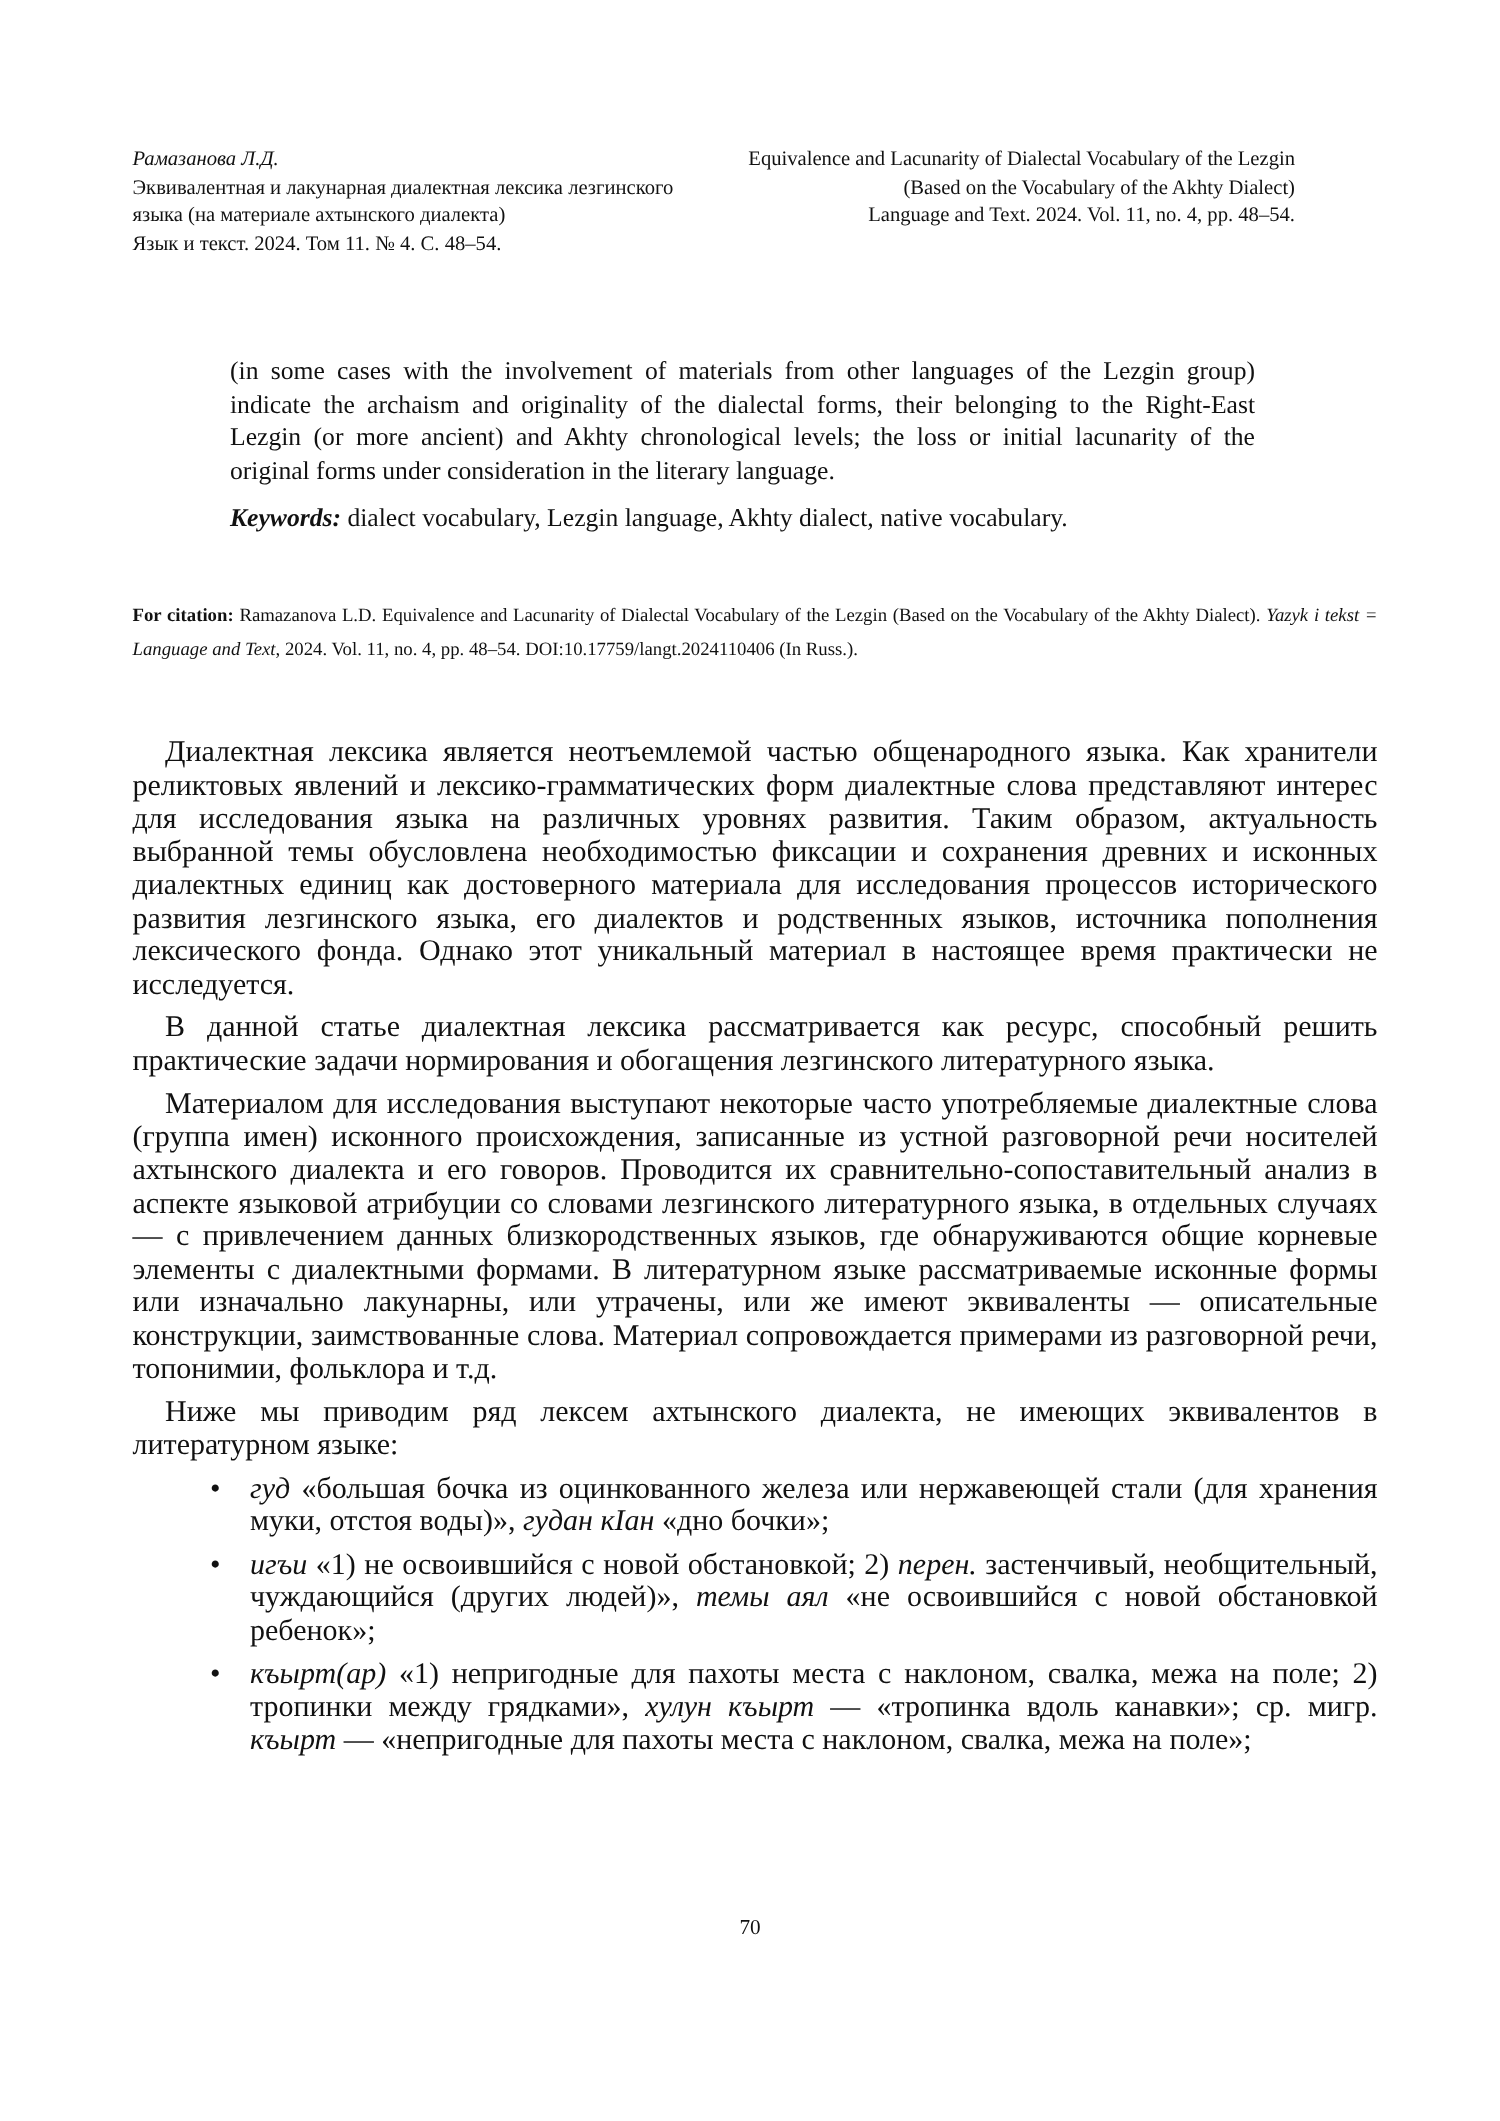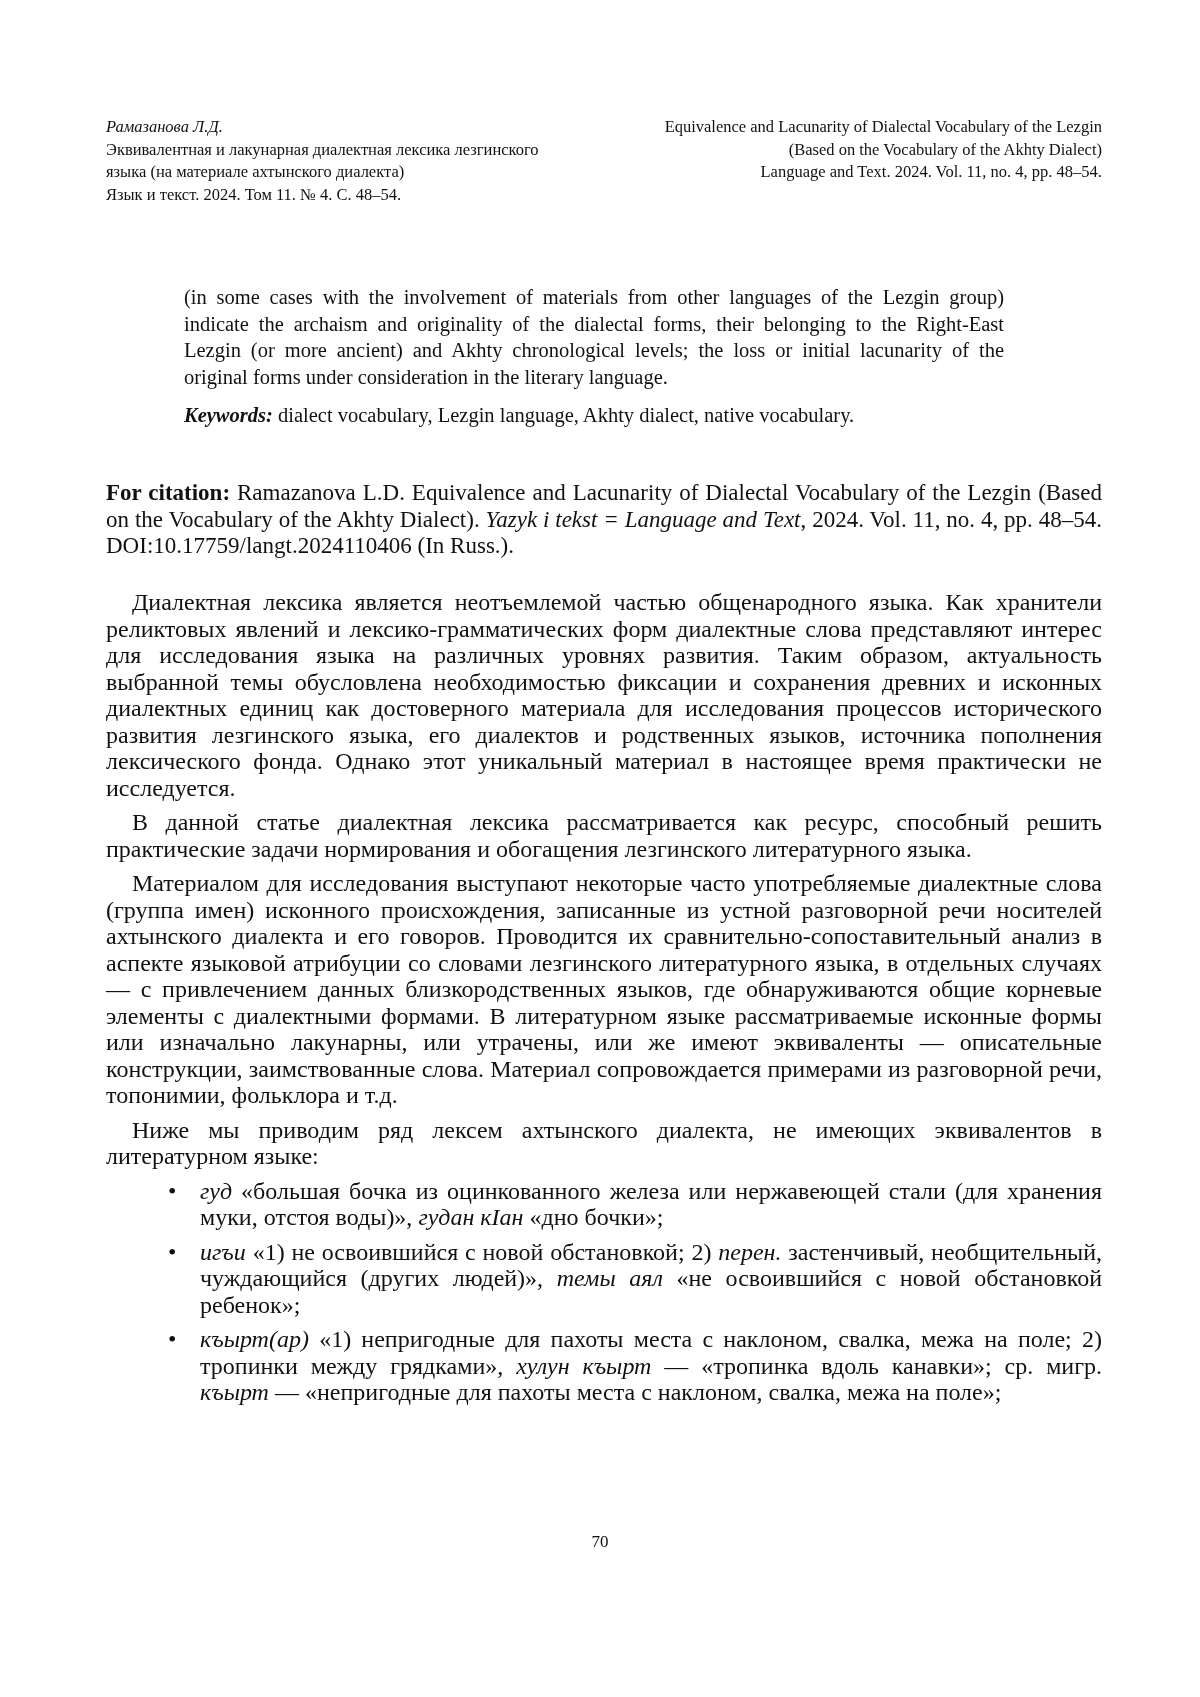--- a/index.html
+++ b/index.html
@@ -1,33 +1,33 @@
 <!DOCTYPE html>
 <html><head>
 <meta charset="utf-8">
 <style>
   html, body { margin: 0; padding: 0; background: #ffffff; }
   body { width: 1200px; height: 1697px; position: relative; overflow: hidden;
          font-family: "Liberation Serif", "DejaVu Serif", serif; color: #111; }
   .page { position: absolute; left: 0; top: 0; width: 1200px; height: 1697px; }
 
   .running-header { position: absolute; top: 116px; left: 106px; width: 996px;
-                    display: flex; justify-content: space-between; font-size: 16.5px; line-height: 22.5px; }
+                    display: flex; justify-content: flex-start; font-size: 16.5px; line-height: 22.5px; }
   .rh-left { width: 460px; text-align: left; }
   .rh-right { width: 470px; text-align: right; }
   .rh-author { font-style: italic; }
 
   .abstract { position: absolute; top: 272px; left: 172px; width: 844px;
               font-size: 20.5px; line-height: 26.5px; text-align: justify; }
   .abstract p { margin: 12px; }
   .abstract .keywords { margin-top: 12px; }
   .kw-label { font-weight: bold; font-style: italic; }
 
   .citation { position: absolute; top: 480px; left: 106px; width: 996px;
-              font-size: 23px; line-height: 26.5px; text-align: justify; }
+              font-size: 15px; line-height: 26.5px; text-align: justify; }
   .citation p { margin: 0; }
   .cit-label { font-weight: bold; }
   .it { font-style: italic; }
 
   .body { position: absolute; top: 589px; left: 106px; width: 996px;
           font-size: 24px; line-height: 26.5px; text-align: justify; }
   .body p { margin: 0 0 8px 0; text-indent: 26px; }
   .body ul { margin: 0; padding: 0; list-style: none; }
   .body li { position: relative; padding-left: 94px; margin-bottom: 8px; text-align: justify; }
   .body li .bullet { position: absolute; left: 62px; top: 0; }

